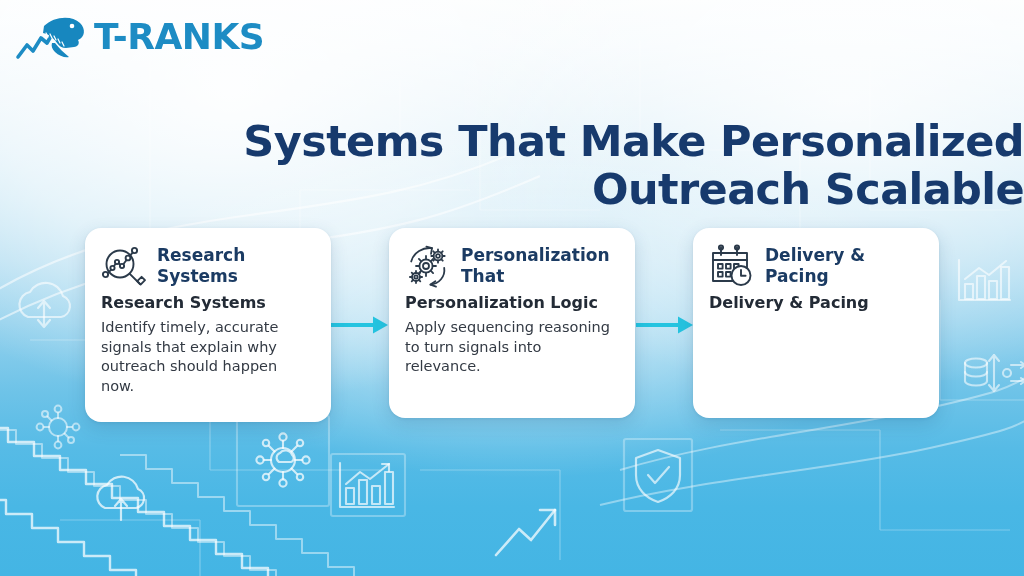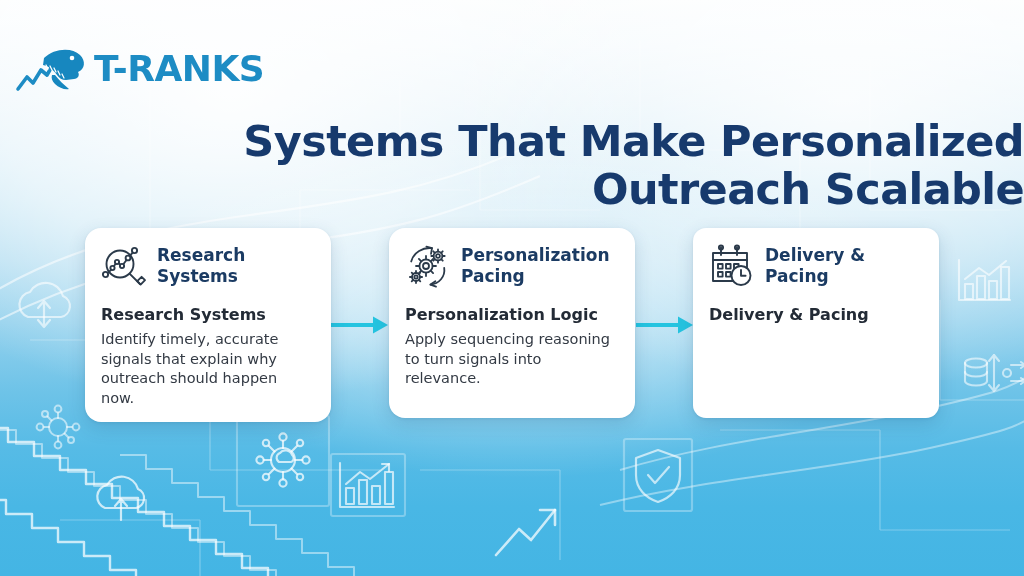--- a/index.html
+++ b/index.html
@@ -64,21 +64,20 @@
   }
 
   
   .logo {
     position: absolute;
     left: 14px;
     top: 12px;
     display: flex;
     align-items: center;
     gap: 6px;
-    margin-top: 32px;
   }
   .logo-mark { display: block; }
   .logo-word {
     font-family: "DejaVu Sans", sans-serif;
     font-weight: bold;
     font-size: 36px;
     letter-spacing: -0.5px;
     color: #1d8cc4;
     line-height: 1;
     white-space: nowrap;
@@ -114,27 +113,27 @@
     top: 0;
     width: 246px;
     background: #ffffff;
     border-radius: 16px;
     box-shadow: 0 6px 18px rgba(20, 70, 110, 0.16), 0 1px 3px rgba(20,70,110,0.10);
     padding: 14px 16px 15px 16px;
     box-sizing: border-box;
   }
   .card.c1 { left: 85px;  height: 194px; }
   .card.c2 { left: 389px; height: 190px; }
-  .card.c3 { left: 693px; height: 190px; border-radius: 13px; }
+  .card.c3 { left: 693px; height: 190px; }
 
   .card-head {
     display: flex;
     align-items: flex-start;
     gap: 10px;
-    margin-bottom: 16px;
+    margin-bottom: 4px;
   }
   .card-icon {
     flex: 0 0 auto;
     width: 46px;
     height: 46px;
     margin-top: 1px;
   }
   .card-icon svg { display: block; }
   .card-title {
     font-family: "DejaVu Sans", sans-serif;
@@ -384,21 +383,21 @@
                        M13.8 31.2 L15.3 29.7 M8.2 36.8 L6.7 38.3"></path>
             </g>
 
             <path d="M27 5.2 C18 4, 8.5 9.5, 6.2 18.5"></path>
             <path d="M27 5.2 L21.4 3.6 M27 5.2 L26 10.9"></path>
             <path d="M39.2 25 C40.5 33.5, 34 41, 25.5 41.6"></path>
             <path d="M25.5 41.6 L31 43.6 M25.5 41.6 L30.4 38.2"></path>
           </svg>
         </span>
         <div class="card-title">Personalization
-Pacing</div>
+That</div>
       </div>
       <div class="card-sub">Personalization Logic</div>
       <div class="card-body">Apply sequencing reasoning to turn signals into relevance.</div>
     </div>
 
     <div class="card c3">
       <div class="card-head">
         <span class="card-icon">
           <svg width="46" height="46" viewBox="0 0 46 46" fill="none" stroke="#2b3a4a" stroke-width="1.9" stroke-linecap="round" stroke-linejoin="round">
 

